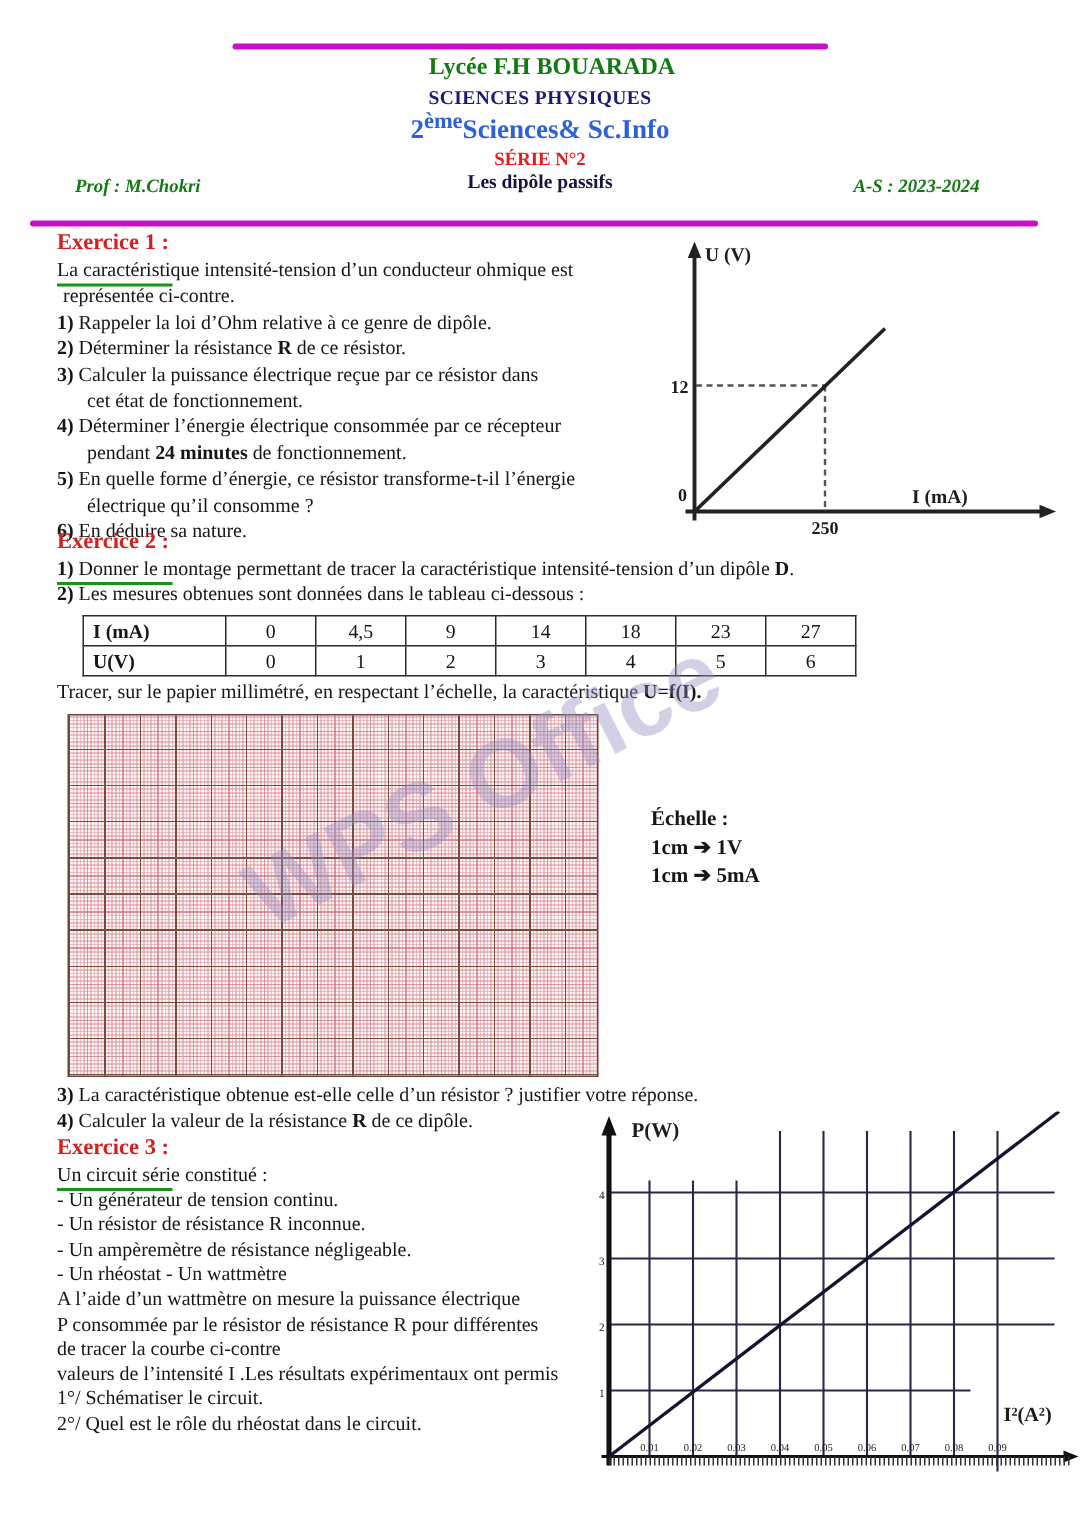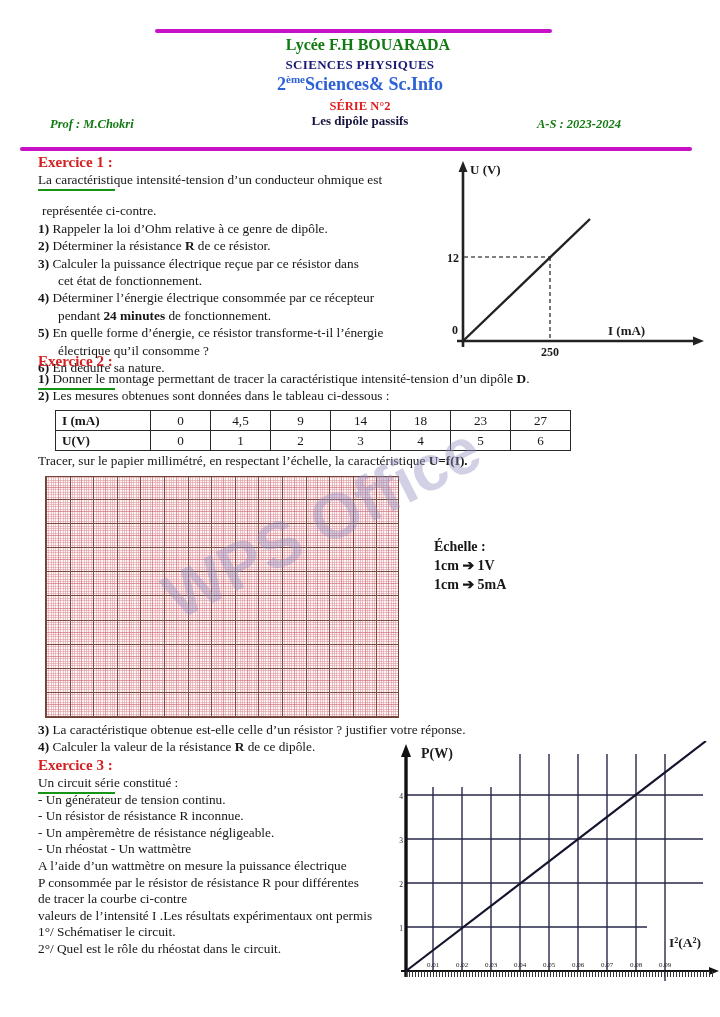--- a/index.html
+++ b/index.html
@@ -4,21 +4,21 @@
 <style>
   html,body{margin:0;padding:0;background:#ffffff;}
   .page{position:relative;width:720px;height:1017px;background:#ffffff;overflow:hidden;
         font-family:"Liberation Serif", serif;color:#161616;}
   .abs{position:absolute;}
   .rule{background:#c711c7;height:4px;border-radius:2px;}
   .hdr-center{left:0;right:0;text-align:center;}
   .school{color:#127a12;font-weight:bold;font-size:16px;padding-left:16px;}
   .subject{color:#1a1a72;font-weight:bold;font-size:13px;letter-spacing:.3px;}
   .classe{color:#2e61d6;font-weight:bold;font-size:18px;}
-  .classe sup{font-size:11px;}
+  .classe sup{font-size:15px;}
   .serie{color:#e11d1d;font-weight:bold;font-size:12.5px;}
   .prof,.year{color:#127a12;font-weight:bold;font-style:italic;font-size:12.5px;}
   .doc-title{color:#14143e;font-weight:bold;font-size:13px;}
   .ex-title{color:#d42020;font-weight:bold;font-size:15px;display:inline-block;
             border-bottom:2.5px solid #169416;padding:0 2px 18px 0;}
   .body-txt{font-size:13.3px;line-height:17.4px;}
   .body-txt .q{padding-left:20px;text-indent:-20px;}
   .b{font-weight:bold;}
   .tbl{border-collapse:collapse;table-layout:fixed;}
   .tbl td{border:1.4px solid #2a2a2a;height:19px;text-align:center;font-size:13.2px;padding:0 2px;}
@@ -42,28 +42,28 @@
 
 <div class="page">
 
   <div class="abs rule" style="left:155px;top:29px;width:397px;"></div>
   <div class="abs hdr-center school" style="top:36px;">Lycée F.H BOUARADA</div>
   <div class="abs hdr-center subject" style="top:57px;">SCIENCES PHYSIQUES</div>
   <div class="abs hdr-center classe" style="top:73px;"><span>2</span><sup>ème</sup><span>Sciences&amp; Sc.Info</span></div>
   <div class="abs hdr-center serie" style="top:99px;">SÉRIE N°2</div>
   <div class="abs prof" style="left:50px;top:117px;">Prof : M.Chokri</div>
   <div class="abs hdr-center doc-title" style="top:113px;">Les dipôle passifs</div>
-  <div class="abs year" style="left:537px;top:117px;">A-S : 2023-2024</div>
+  <div class="abs year" style="left:569px;top:117px;">A-S : 2023-2024</div>
   <div class="abs rule" style="left:20px;top:147px;width:672px;"></div>
 
   <div class="abs" style="left:38px;top:153px;"><span class="ex-title">Exercice 1 :</span></div>
 
   <div class="abs body-txt" style="left:38px;top:171px;width:424px;">
     <div>La caractéristique intensité-tension d’un conducteur ohmique est</div>
-    <div style="padding-left:4px;margin-top:14px;">représentée ci-contre.</div>
+    <div style="padding-left:4px;">représentée ci-contre.</div>
     <div class="q"><span class="b">1)</span><span> Rappeler la loi d’Ohm relative à ce genre de dipôle.</span></div>
     <div class="q"><span class="b">2)</span><span> Déterminer la résistance </span><span class="b">R</span><span> de ce résistor.</span></div>
     <div class="q"><span class="b">3)</span><span> Calculer la puissance électrique reçue par ce résistor dans</span><br><span>cet état de fonctionnement.</span></div>
     <div class="q"><span class="b">4)</span><span> Déterminer l’énergie électrique consommée par ce récepteur</span><br><span>pendant </span><span class="b">24 minutes</span><span> de fonctionnement.</span></div>
     <div class="q"><span class="b">5)</span><span> En quelle forme d’énergie, ce résistor transforme-t-il l’énergie</span><br><span>électrique qu’il consomme ?</span></div>
     <div class="q"><span class="b">6)</span><span> En déduire sa nature.</span></div>
   </div>
 
   <svg class="abs" style="left:448px;top:157px;" width="262" height="205" viewBox="0 0 262 205">
 

